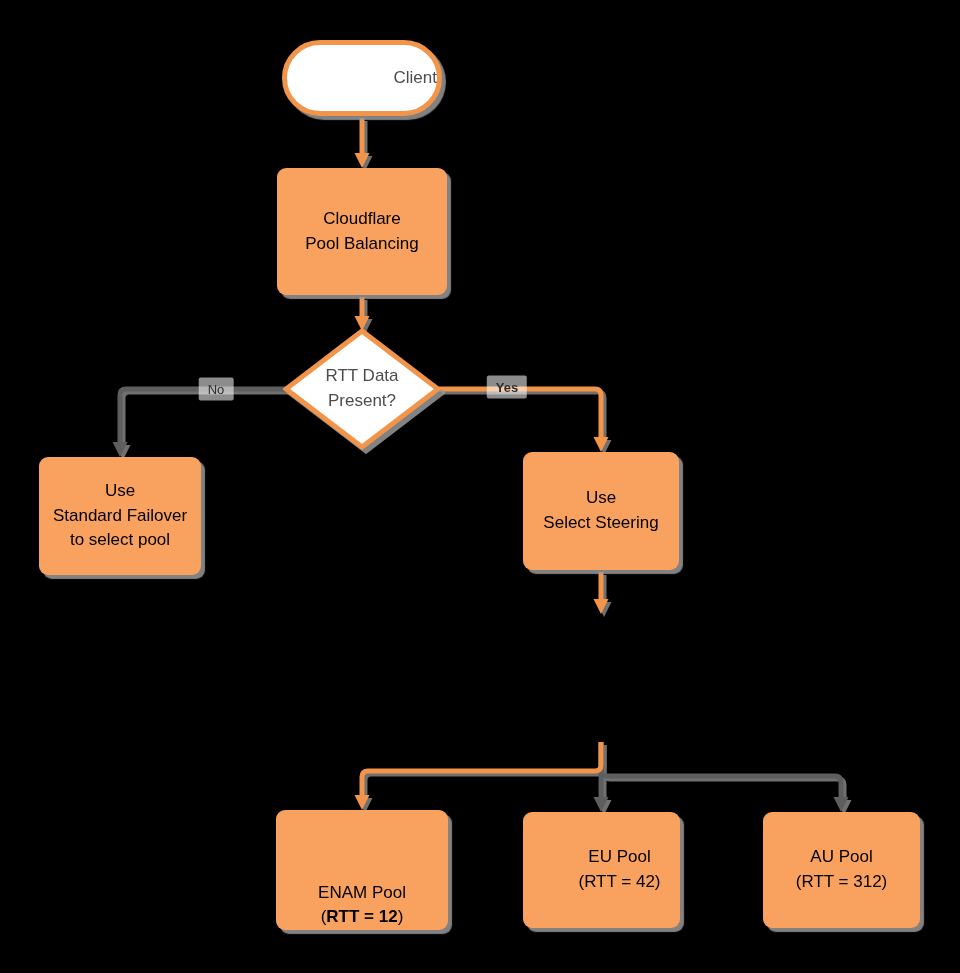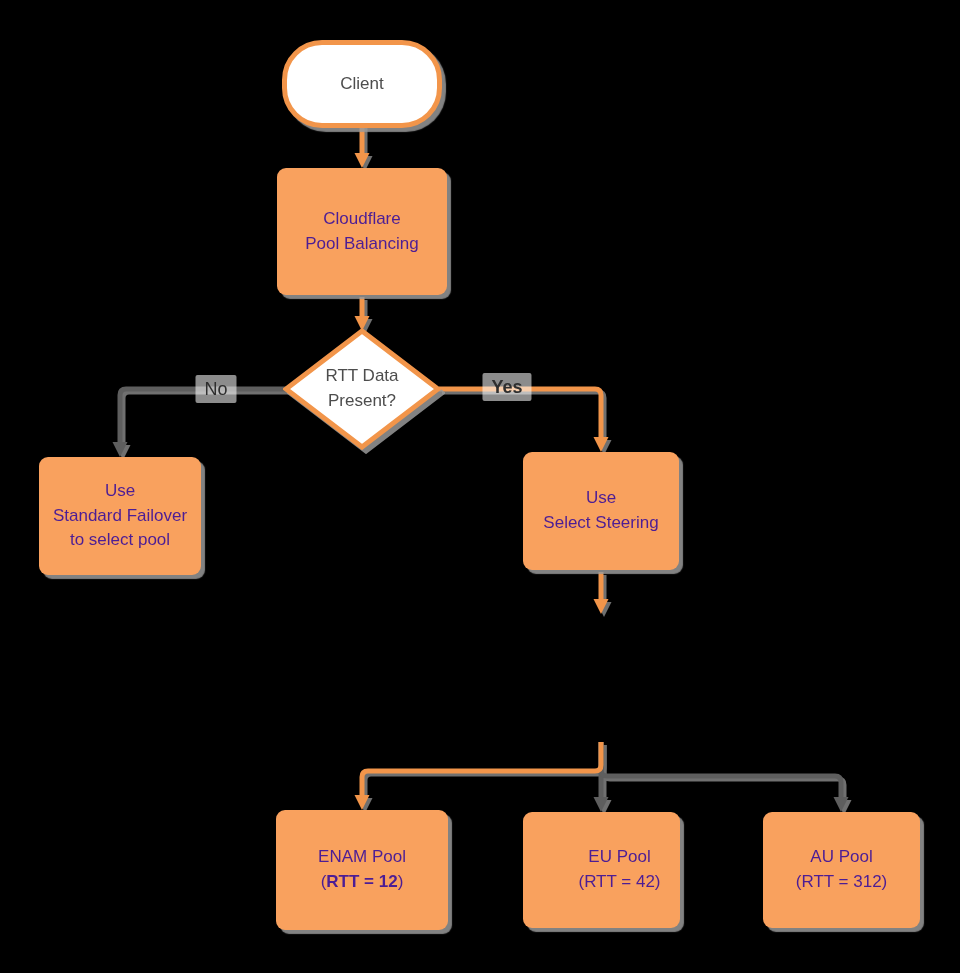--- a/index.html
+++ b/index.html
@@ -5,44 +5,44 @@
   html,body{margin:0;padding:0;background:#000;}
   .stage{
     position:relative;width:960px;height:973px;background:#000000;overflow:hidden;
     font-family:"Liberation Sans",sans-serif;
   }
   svg.edges{position:absolute;left:0;top:0;z-index:1;
     filter:drop-shadow(3px 3px 0 rgba(150,150,150,0.75));}
   .node{position:absolute;z-index:3;display:flex;align-items:center;justify-content:center;
     text-align:center;box-sizing:border-box;}
   .box{
-    background:#F9A15E;border-radius:9px;color:#4c1d95;font-size:17px;line-height:1.45;
+    background:#F9A15E;border-radius:9px;color:#000000;font-size:17px;line-height:1.45;
     box-shadow:4px 4px 1px rgba(153,153,153,0.85);
   }
   .pill{
     background:#FFFFFF;border:5px solid #F2954A;border-radius:40px;color:#4D4D4D;
     font-size:17px;box-shadow:4px 4px 1px rgba(153,153,153,0.85);
   }
   .diamond{background:transparent;box-shadow:none;}
   .diamond svg{position:absolute;left:0;top:0;filter:drop-shadow(4px 4px 0 rgba(153,153,153,0.85));}
   .diamond .dtext{position:relative;z-index:2;color:#4D4D4D;font-size:17px;line-height:1.45;}
   .edge-label{
     position:absolute;z-index:4;transform:translate(-50%,-50%);
-    background:rgba(255,255,255,0.55);color:#2E2E2E;font-size:18px;
+    background:rgba(255,255,255,0.55);color:#2E2E2E;font-size:13px;
     padding:5px 9px;line-height:1;border-radius:2px;
   }
   .b{font-weight:bold;margin-top:47px;}
   
-  #n-client{left:282px;top:40px;width:160px;height:88px;}
+  #n-client{left:282px;top:40px;width:160px;height:76px;justify-content:flex-end;}
   #n-cloudflare{left:277px;top:168px;width:170px;height:127px;}
   #n-diamond1{left:283px;top:328px;width:158px;height:122px;}
   #n-failover{left:39px;top:457px;width:162px;height:118px;}
   #n-steering{left:523px;top:452px;width:156px;height:118px;}
   #n-diamond2{left:509px;top:614px;width:184px;height:127px;}
-  #n-enam{left:276px;top:810px;width:172px;height:120px;}
+  #n-enam{left:276px;top:810px;width:172px;height:120px;align-items:flex-end;}
   #n-eu{left:523px;top:812px;width:157px;height:116px;padding-left:36px;}
   #n-au{left:763px;top:812px;width:157px;height:116px;justify-content:center;}
   #label-no{left:216px;top:389px;}
   #label-yes{left:507px;top:387px;font-weight:bold;}
 </style>
 </head>
 <body>
 
 <div class="stage">
 

